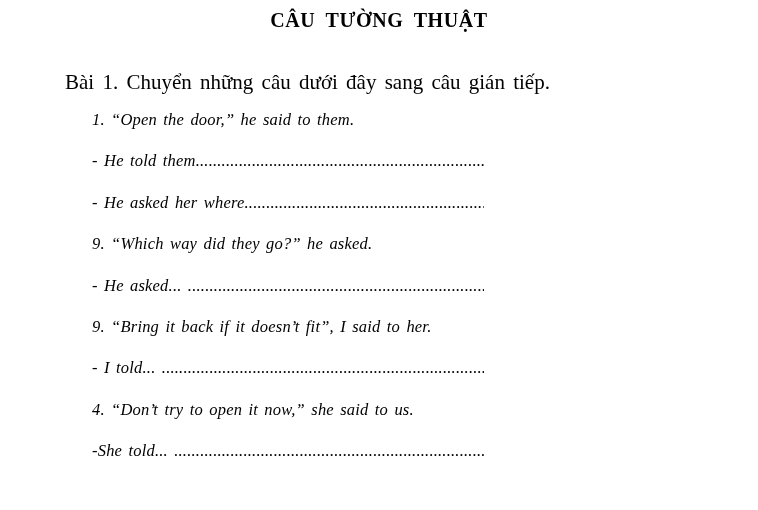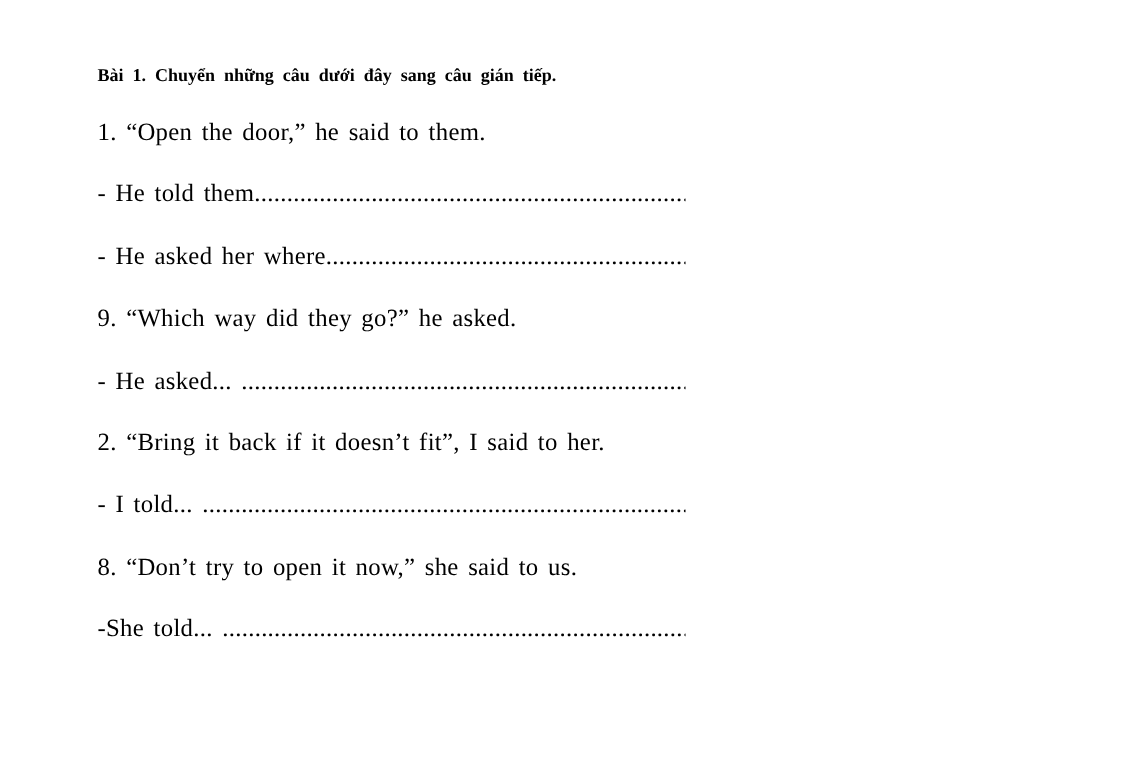--- a/index.html
+++ b/index.html
@@ -22,59 +22,61 @@
   .doc-title {
     padding-top: 9px;
     text-align: center;
     font-size: 20px;
     font-weight: bold;
     letter-spacing: 0.6px;
     word-spacing: 5px;
   }
   .exercise-heading {
     margin: 40px 0 0 65px;
-    font-size: 12px;
-    font-weight: bold;
+    font-size: 21px;
+    font-weight: normal;
     word-spacing: 3px;
     line-height: 21px;
   }
   .items {
     margin-top: 6px;
   }
   .line {
-    margin-left: 65px;
+    margin-left: 92px;
     font-size: 16.5px;
     line-height: 41.4px;
     word-spacing: 2px;
     letter-spacing: 0.2px;
+    font-style: italic;
   }
   .answer {
     width: 392px;
     overflow: hidden;
     white-space: nowrap;
   }
 </style>
 </head>
 <body>
 
 <div class="page">
 
+  <h1 class="doc-title">CÂU TƯỜNG THUẬT</h1>
 
   <p class="exercise-heading">Bài 1. Chuyển những câu dưới đây sang câu gián tiếp.</p>
 
   <div class="items">
 
     <p class="line">1. “Open the door,” he said to them.</p>
     <p class="line answer">- He told them..............................................................................</p>
 
     <p class="line answer">- He asked her where......................................................................</p>
 
     <p class="line">9. “Which way did they go?” he asked.</p>
     <p class="line answer">- He asked... .....................................................................................</p>
 
-    <p class="line">2. “Bring it back if it doesn’t fit”, I said to her.</p>
+    <p class="line">9. “Bring it back if it doesn’t fit”, I said to her.</p>
     <p class="line answer">- I told... ..........................................................................................</p>
 
-    <p class="line">8. “Don’t try to open it now,” she said to us.</p>
+    <p class="line">4. “Don’t try to open it now,” she said to us.</p>
     <p class="line answer">-She told... ........................................................................................</p>
 
   </div>
 </div>
 
 </body></html>

